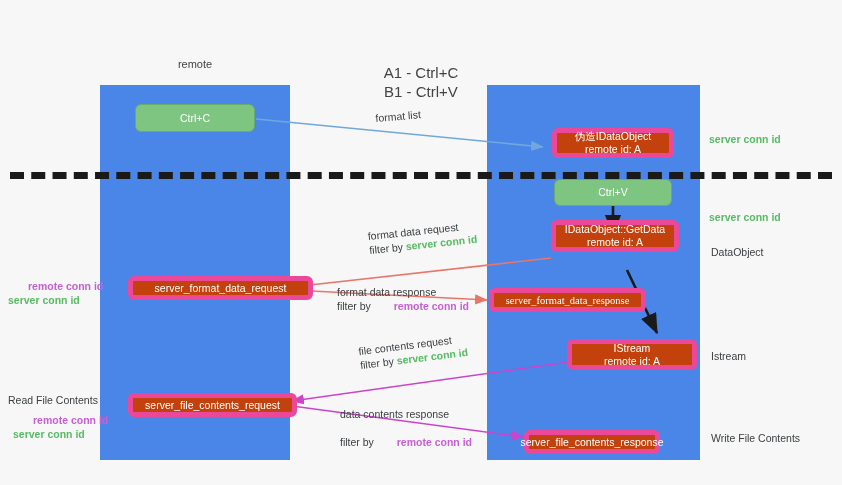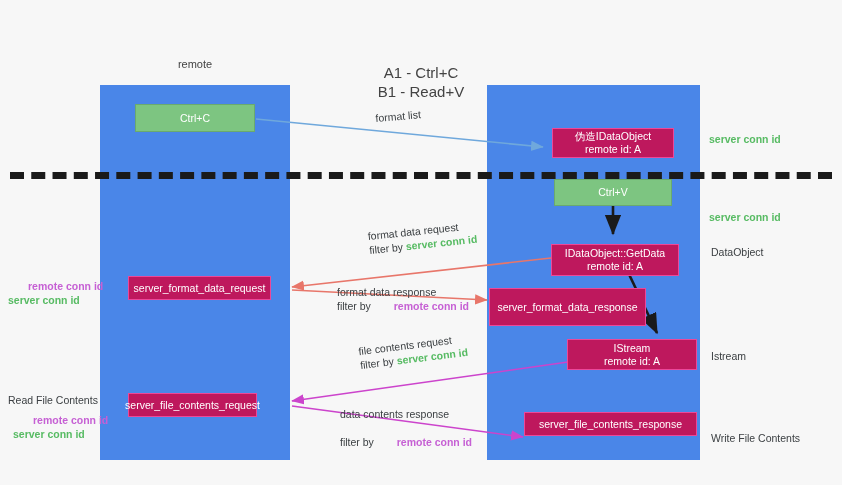--- a/index.html
+++ b/index.html
@@ -9,41 +9,41 @@
     font-family:"Liberation Sans","DejaVu Sans",sans-serif;
     color:#3c4043;
   }
   #stage{position:absolute;inset:0;}
   .lane{position:absolute;background:#4a86e8;}
   .lane-head{position:absolute;text-align:center;font-size:11px;line-height:13px;color:#434343;}
   .title{position:absolute;text-align:center;font-size:15px;line-height:19px;color:#434343;}
   .box{
     position:absolute;box-sizing:border-box;
     display:flex;flex-direction:column;align-items:center;justify-content:center;
-    color:#ffffff;font-size:10.5px;line-height:13px;text-align:center;
+    color:#ffffff;font-size:10.5px;line-height:13px;text-align:center;border-radius:6px;
   }
-  .box.orange{background:#be185d;border:1px solid #ec4899;}
+  .box.orange{background:#c2410c;border:5px solid #ec4899;}
   .box.green{background:#7dc581;border:1px solid #6aaa6e;}
   .dash{position:absolute;height:0;border-top:7px dashed #1a1a1a;}
   .lbl{position:absolute;font-size:10.5px;line-height:14px;color:#3c4043;white-space:nowrap;}
   .green-t{color:#57bb63;font-weight:bold;}
   .mag-t{color:#c660d4;font-weight:bold;margin-left:20px;}
   .rot-up{transform-origin:left bottom;}
   svg.arrows{position:absolute;left:0;top:0;width:842px;height:485px;overflow:visible;}
   .side{position:absolute;font-size:10.5px;line-height:14px;}
   .side.kv{font-weight:bold;}
 </style>
 </head>
 <body>
 
 <div id="stage">
 
   <div class="title" style="left:301px;top:15px;width:240px;margin-top:48px;">
     <div>A1 - Ctrl+C</div>
-    <div>B1 - Read+V</div>
+    <div>B1 - Ctrl+V</div>
   </div>
 
   <div class="lane-head" style="left:130px;top:58px;width:130px;">
     <div>remote</div>
   </div>
   <div class="lane-head" style="left:529px;top:58px;width:130px;">
   </div>
 
   <div class="lane" style="left:100px;top:85px;width:190px;height:375px;"></div>
   <div class="lane" style="left:487px;top:85px;width:213px;height:375px;"></div>
@@ -78,52 +78,52 @@
 
     <line x1="292" y1="406" x2="523" y2="437" stroke="#cc44cc" stroke-width="1.6" marker-end="url(#ah-mag)"></line>
   </svg>
 
   <div class="dash" style="left:10px;top:172px;width:822px;"></div>
 
   <div class="box green" style="left:135px;top:104px;width:120px;height:28px;">
     <span>Ctrl+C</span>
   </div>
 
-  <div class="box orange" style="left:128px;top:276px;width:143px;height:24px;">
+  <div class="box orange" style="left:128px;top:276px;width:185px;height:24px;">
     <span>server_format_data_request</span>
   </div>
 
-  <div class="box orange" style="left:128px;top:393px;width:129px;height:24px;">
+  <div class="box orange" style="left:128px;top:393px;width:169px;height:24px;">
     <span>server_file_contents_request</span>
   </div>
 
   <div class="box orange" style="left:552px;top:128px;width:122px;height:30px;">
     <span>伪造IDataObject</span>
     <span>remote id: A</span>
   </div>
 
   <div class="box green" style="left:554px;top:179px;width:118px;height:27px;text-align:right;">
     <span>Ctrl+V</span>
   </div>
 
-  <div class="box orange" style="left:551px;top:244px;width:128px;height:32px;">
+  <div class="box orange" style="left:551px;top:220px;width:128px;height:32px;">
     <span>IDataObject::GetData</span>
     <span>remote id: A</span>
   </div>
 
-  <div class="box orange" style="left:489px;top:288px;width:157px;height:38px;">
+  <div class="box orange" style="left:489px;top:288px;width:157px;height:24px;font-family:Liberation Serif, serif;">
     <span>server_format_data_response</span>
   </div>
 
   <div class="box orange" style="left:567px;top:339px;width:130px;height:31px;">
     <span>IStream</span>
     <span>remote id: A</span>
   </div>
 
-  <div class="box orange" style="left:524px;top:412px;width:173px;height:24px;">
+  <div class="box orange" style="left:524px;top:430px;width:136px;height:24px;">
     <span>server_file_contents_response</span>
   </div>
 
   <div class="lbl rot-up" style="left:376px;top:111px;transform:rotate(-5deg);">
     <span>format list</span>
   </div>
 
   <div class="lbl rot-up" style="left:370px;top:229px;transform:rotate(-6deg);">
     <div>format data request</div>
     <div>

